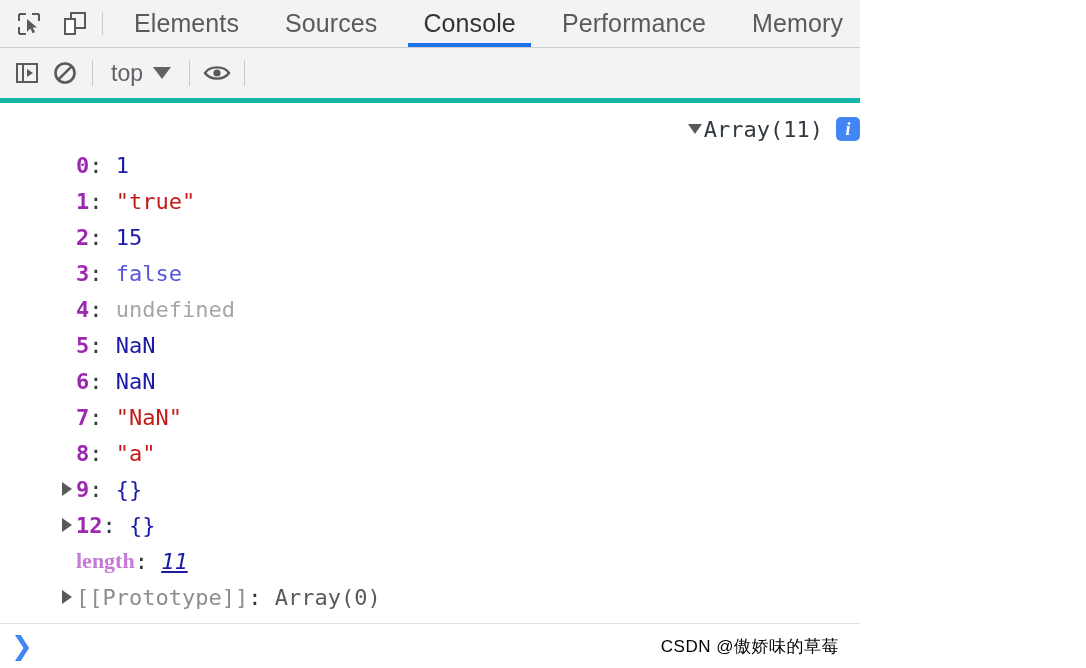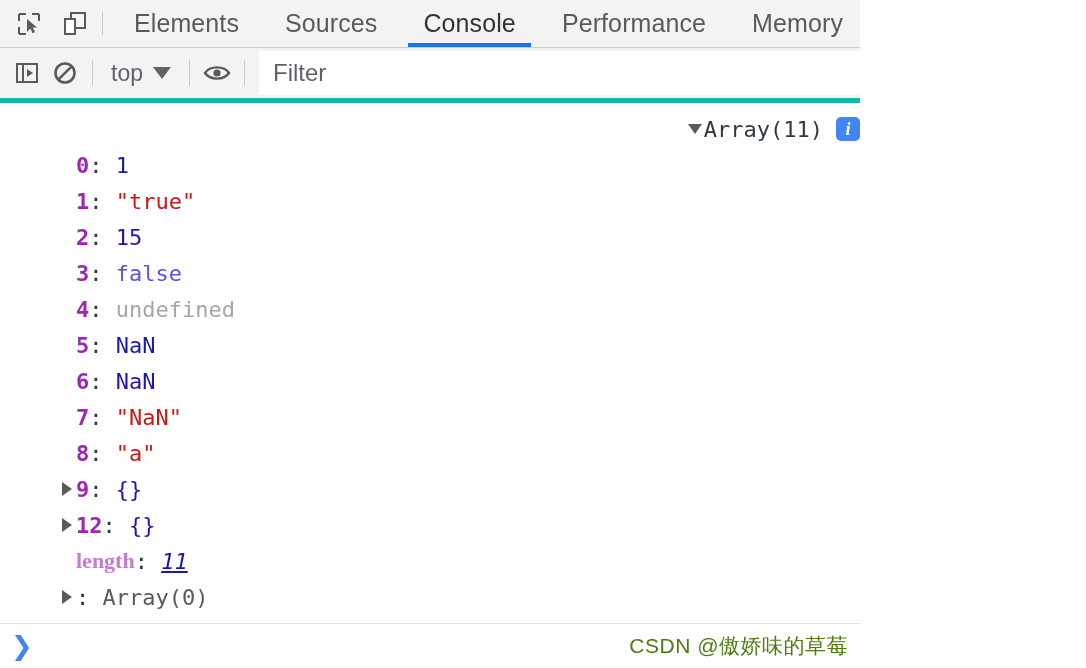--- a/index.html
+++ b/index.html
@@ -251,26 +251,26 @@
     font-family: "DejaVu Sans", sans-serif;
     font-size: 26px;
     font-weight: bold;
   }
   .prompt-input {
     flex: 1;
     height: 100%;
   }
   .watermark {
     position: absolute;
-    right: 12px;
+    right: 21px;
     top: 50%;
     transform: translateY(-50%);
-    color: #4d7c0f;
+    color: #000000;
     font-family: "Liberation Sans", sans-serif;
-    font-size: 21px;
+    font-size: 17px;
     white-space: nowrap;
     letter-spacing: 0.5px;
   }
 </style>
 </head>
 <body>
 
 <div id="devtools">
 
   <div class="tabbar">
@@ -318,23 +318,20 @@
       <span class="caret-down"></span>
     </div>
     <div class="vsep"></div>
     <div class="icon-btn">
       <svg width="28" height="26" viewBox="0 0 28 26" aria-hidden="true">
         <path d="M2 13 C7 5.5 21 5.5 26 13 C21 20.5 7 20.5 2 13 Z" fill="none" stroke="#5a5a5a" stroke-width="2.4"></path>
         <circle cx="14" cy="13" r="3.6" fill="#5a5a5a"></circle>
       </svg>
     </div>
     <div class="vsep"></div>
-    <div class="filter-wrap">
-      <input class="filter-input" type="text" placeholder="Filter" style="">
-    </div>
   </div>
 
   <div class="console-body">
 
     <div class="obj-row row-head">
       <span class="twisty"><span class="tri open"></span></span>
       <span class="head-label">Array(11)</span>
       <span class="info-badge">i</span>
     </div>
 
@@ -383,21 +380,21 @@
       <span class="key">12</span><span class="colon">: </span><span class="val-object">{}</span>
     </div>
 
     <div class="obj-row row-prop">
       <span class="twisty"><span class="tri blank"></span></span>
       <span class="key len">length</span><span class="colon">: </span><span class="val-number underline">11</span>
     </div>
 
     <div class="obj-row row-proto">
       <span class="twisty"><span class="tri closed"></span></span>
-      <span class="colon">: </span><span class="val-proto">Array(0)</span>
+      <span class="key proto">[[Prototype]]</span><span class="colon">: </span><span class="val-proto">Array(0)</span>
     </div>
 
   </div>
 
   <div class="prompt-bar">
     <span class="prompt-arrow">❯</span>
     <div class="prompt-input"></div>
     <span class="watermark">CSDN @傲娇味的草莓</span>
   </div>
 

